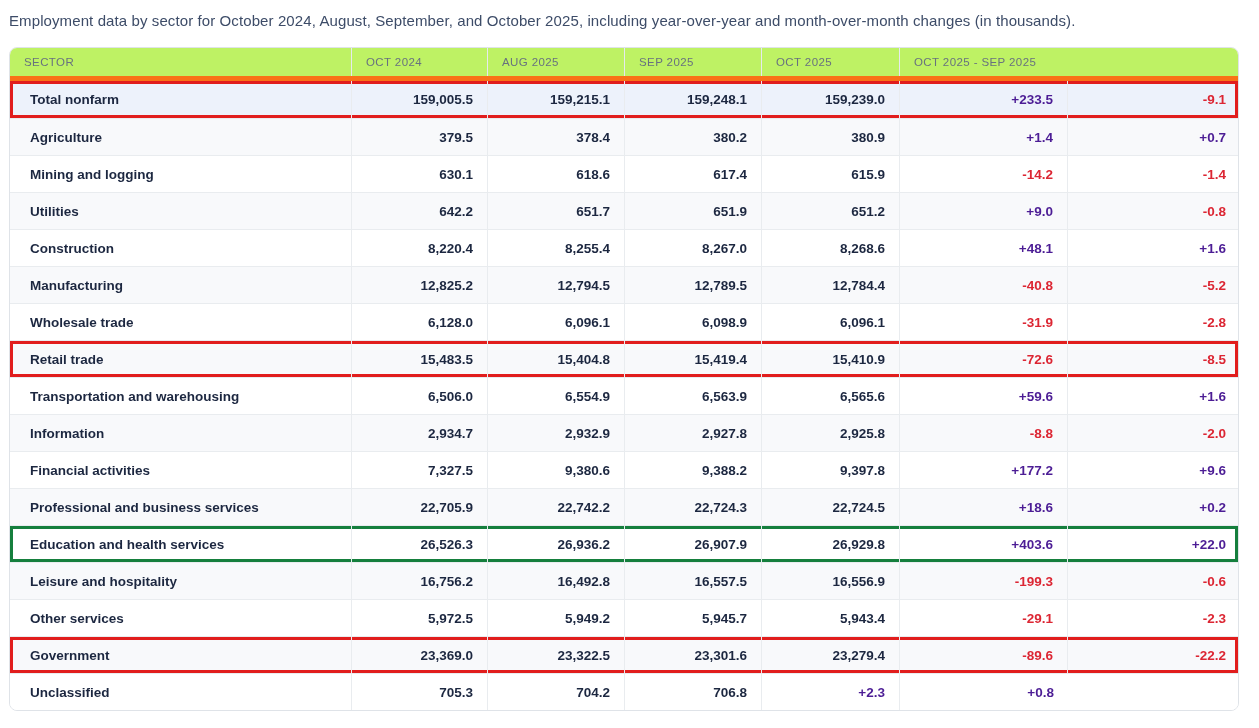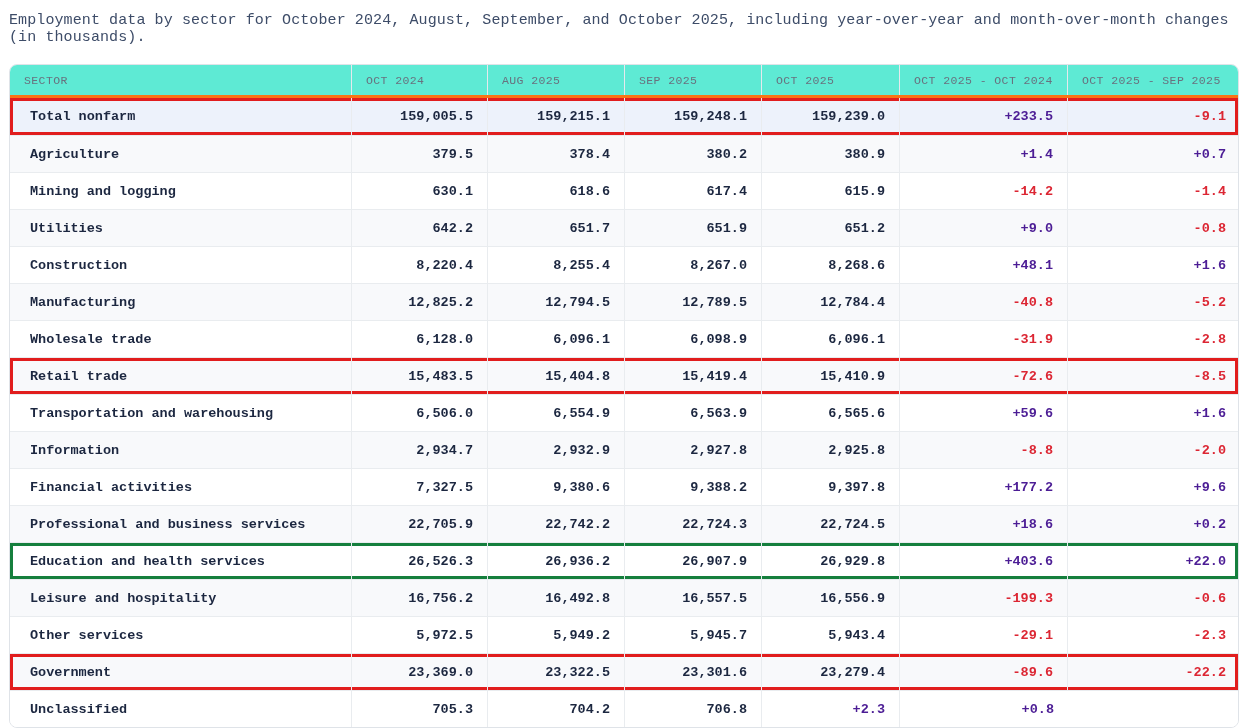--- a/index.html
+++ b/index.html
@@ -7,43 +7,42 @@
     margin: 0;
     padding: 0;
     background: #ffffff;
     font-family: "Liberation Sans", "DejaVu Sans", sans-serif;
     width: 1259px;
     height: 728px;
     overflow: hidden;
   }
   .page {
     padding: 10px 10px 0 9px;
-    font-family: Liberation Mono, monospace;
   }
   .title {
     font-size: 15px;
     color: #3d4c68;
     margin: 2px 0 18px 0;
     letter-spacing: 0.1px;
   }
   .table {
     width: 1230px;
     border: 1px solid #dfe3e8;
     border-radius: 8px;
     overflow: hidden;
     background: #ffffff;
   }
   .header-row, .row {
     display: grid;
     grid-template-columns: 342px 136px 137px 137px 138px 168px 172px;
   }
   .header-row {
     height: 33px;
-    background: #5eead4;
-    border-bottom: 3px solid #f97316;
+    background: #bef264;
+    border-bottom: 5px solid #f97316;
   }
   .header-cell {
     display: flex;
     align-items: center;
     padding-left: 14px;
     font-size: 11.5px;
     letter-spacing: 0.4px;
     color: #68727f;
     border-right: 1px solid #e6e9ed;
     text-transform: uppercase;
@@ -90,21 +89,20 @@
 <div class="page">
   <p class="title">Employment data by sector for October 2024, August, September, and October 2025, including year-over-year and month-over-month changes (in thousands).</p>
 
   <div class="table">
     <div class="header-row">
       <div class="header-cell">SECTOR</div>
       <div class="header-cell">OCT 2024</div>
       <div class="header-cell">AUG 2025</div>
       <div class="header-cell">SEP 2025</div>
       <div class="header-cell">OCT 2025</div>
-      <div class="header-cell">OCT 2025 - OCT 2024</div>
       <div class="header-cell">OCT 2025 - SEP 2025</div>
     </div>
     <div id="table-body">
         <div class="row total hl-red">
           <div class="cell sector-cell">Total nonfarm</div>
           <div class="cell value-cell">159,005.5</div>
           <div class="cell value-cell">159,215.1</div>
           <div class="cell value-cell">159,248.1</div>
           <div class="cell value-cell">159,239.0</div>
           <div class="cell change-cell pos">+233.5</div>

